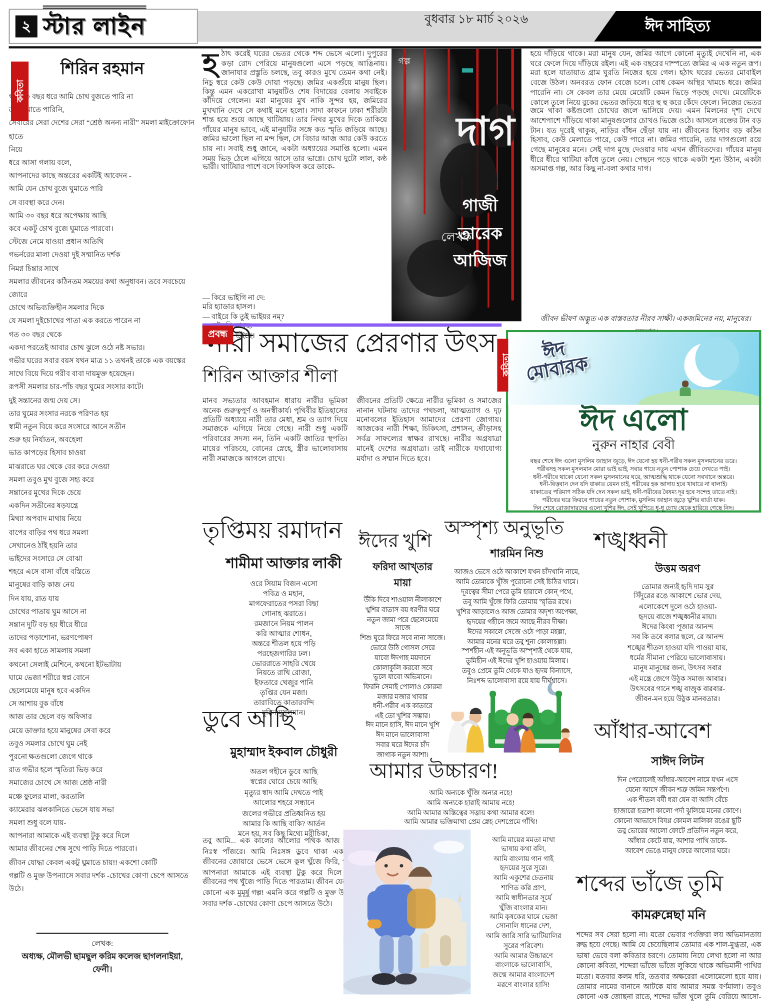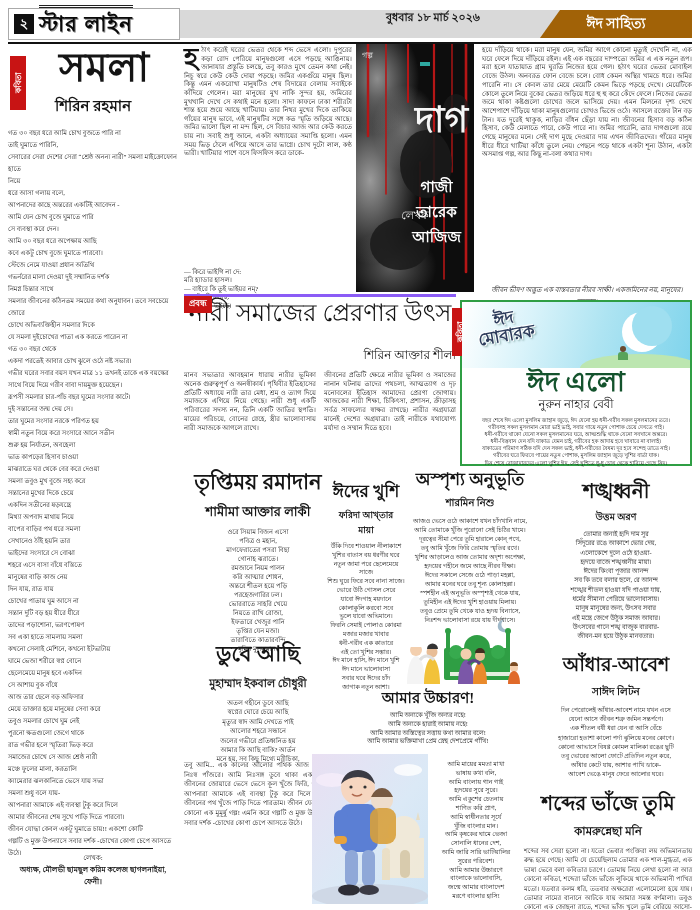--- a/index.html
+++ b/index.html
@@ -10,22 +10,22 @@
   }
   
   .header { position:absolute; left:8px; top:10px; width:684px; height:28px; background:#d9d9d9; }
   .logo-box { position:absolute; left:0; top:-2px; width:172px; height:32px; background:#fff;
               border:1px solid #aaa; display:flex; align-items:center; gap:5px; padding:0 5px; }
   .page-num { width:20px; height:20px; background:#101010; color:#fff; display:flex; align-items:center;
               justify-content:center; font-weight:bold; font-size:13px; flex:none; }
   .logo-text { font-weight:bold; font-size:21px; letter-spacing:1px; font-family:"Liberation Sans",sans-serif;
                color:#0a0a0a; text-shadow:1px 1px 0 #888; border-top:3px double #222; }
   .date-text { position:absolute; left:340px; top:0; width:170px; height:16px; display:flex; align-items:center;
-               justify-content:center; font-size:11px; font-weight:bold; }
-  .section-box { position:absolute; right:0; top:0; width:152px; height:28px; background:#a16207; color:#fff;
+               justify-content:center; font-size:11px; font-weight:normal; }
+  .section-box { position:absolute; right:0; top:0; width:152px; height:28px; background:#000000; color:#fff;
                  display:flex; align-items:center; justify-content:center; font-size:14px; font-weight:bold;
                  clip-path:polygon(20px 0,100% 0,100% 100%,0 100%);text-align:center; }
   .header-rule { position:absolute; left:8px; top:42px; width:684px; height:2px; background:#111; }
 
   .vtag { background:#c81414; color:#fff; writing-mode:vertical-rl; transform:rotate(180deg);
           font-size:8px; font-weight:bold; display:flex; align-items:center; justify-content:center;
           font-family:"Liberation Sans",sans-serif; }
 
   
   .samla { position:absolute; left:8px; top:46px; width:170px; }
@@ -55,21 +55,21 @@
   .img-author { position:absolute; left:0; right:0; bottom:42px; text-align:center; color:#fff; font-size:15px; font-weight:bold; z-index:3;padding-left:43px; }
   .story-col2 { position:absolute; left:482px; top:46px; width:210px; font-size:6.7px; line-height:8.7px; text-align:justify; }
   .story-closing { position:absolute; left:482px; top:284px; width:210px; font-size:6.8px; font-style:italic; text-align:center; }
 
   
   .essay { position:absolute; left:184px; top:294px; width:272px; }
   .essay-frame { border-top:3px solid #8b5cf6; position:relative; padding-top:2px; }
   .essay-tag { position:absolute; left:0; top:-1px; background:#c81414; color:#fff; font-size:8.5px;
                font-weight:bold; padding:1px 5px 2px; font-family:"Liberation Sans",sans-serif; }
   .essay-title { font-size:24px; font-weight:normal; text-align:center; line-height:28px; }
-  .essay-byline { text-align:right; font-size:12px; margin-top:19px; }
+  .essay-byline { text-align:left; font-size:16px; margin-top:2px; }
   .essay-cols { display:flex; gap:8px; margin-top:5px; }
   .essay-col { flex:1; font-size:6.7px; line-height:8.8px; text-align:justify; }
 
   
   .eid-box { position:absolute; left:460px; top:300px; width:232px; height:166px; border:2.5px solid #2f9e44;
              background:#fff; }
   .eid-tag { position:absolute; left:-10px; top:6px; width:16px; height:48px; }
   .eid-art { position:relative; height:66px; overflow:hidden;
              background:linear-gradient(105deg,#ffffff 0%,#d9f3fa 30%,#aee4f2 60%,#7fd4ec 100%); }
   .calli { position:absolute; left:8px; top:8px; transform:rotate(-10deg); font-size:17px; font-weight:bold;
@@ -81,42 +81,42 @@
   .hill { position:absolute; right:-10px; bottom:-14px; width:120px; height:28px; border-radius:50%;
           background:#bce6b0; }
   .figure-kid { position:absolute; right:62px; bottom:8px; width:10px; height:14px; }
   .figure-kid .fk-head { width:6px; height:6px; border-radius:50%; background:#6b4a2f; margin:0 auto; }
   .figure-kid .fk-body { width:10px; height:8px; border-radius:3px 3px 0 0; background:#58a35a; }
   .eid-title { text-align:center; color:#14532d; font-size:27px; font-weight:bold; line-height:28px; }
   .eid-byline { text-align:center; font-size:11.5px; margin:0 0 2px; }
   .eid-lines { font-size:5.4px; line-height:7.1px; text-align:center; padding:0 3px; }
 
   
-  .poem-title { font-weight:bold; text-align:center; }
+  .poem-title { font-weight:normal; text-align:left; }
   .poem-byline { text-align:center; font-weight:bold; }
   .poem-lines { text-align:center; }
   .trip { position:absolute; left:184px; top:466px; width:148px; }
   .trip .poem-title { font-size:21px; } .trip .poem-byline { font-size:13px; margin:1px 0 4px; }
   .trip .poem-lines { font-size:6.6px; line-height:9px; }
   .khushi { position:absolute; left:326px; top:478px; width:80px; }
   .khushi .poem-title { font-size:17px; } .khushi .poem-byline { font-size:9px; margin:2px 4px 4px; }
   .khushi .poem-lines { font-size:6.2px; line-height:8.8px; }
   .ospr { position:absolute; left:404px; top:466px; width:132px; }
   .ospr .poem-title { font-size:17px; } .ospr .poem-byline { font-size:10px; margin:1px 0 4px; }
   .ospr .poem-lines { font-size:6.2px; line-height:9px; }
   .shankha { position:absolute; left:540px; top:476px; width:152px; }
   .shankha .poem-title { font-size:20px; } .shankha .poem-byline { font-size:9.5px; margin:1px 0 4px; }
   .shankha .poem-lines { font-size:6.4px; line-height:9.3px; }
   .duv { position:absolute; left:184px; top:638px; width:148px; }
   .duv .poem-title { font-size:21px; } .duv .poem-byline { font-size:11px; margin:2px 0 4px; }
   .duv .poem-lines { font-size:6.6px; line-height:9.4px; }
   .duv-prose { position:absolute; left:184px; top:760px; width:148px; font-size:6.6px; line-height:9.6px;
                text-align:justify; }
   .amar { position:absolute; left:336px; top:686px; width:184px; }
-  .amar .poem-title { font-size:15px; } .amar .poem-byline { font-size:11px; margin:2px 0 4px; }
+  .amar .poem-title { font-size:19px; } .amar .poem-byline { font-size:11px; margin:2px 0 4px; }
   .amar .poem-lines { font-size:6.4px; line-height:8.8px; }
   .amar-side { position:absolute; left:432px; top:760px; width:88px; font-size:6.3px; line-height:8.8px;
                text-align:center; }
   .adhar { position:absolute; left:540px; top:650px; width:152px; }
   .adhar .poem-title { font-size:19px; } .adhar .poem-byline { font-size:10.5px; margin:2px 0 4px; }
   .adhar .poem-lines { font-size:6.2px; line-height:9.2px; }
   .shabd { position:absolute; left:524px; top:768px; width:168px; }
   .shabd .poem-title { font-size:20px;margin-top:20px; } .shabd .poem-byline { font-size:11.5px; margin:2px 0 4px; }
   .shabd-prose { font-size:6.5px; line-height:9.4px; text-align:justify; }
 
@@ -132,21 +132,20 @@
     <span class="page-num">২</span>
     <span class="logo-text">স্টার লাইন</span>
   </div>
   <div class="date-text">বুধবার ১৮ মার্চ ২০২৬</div>
   <div class="section-box">ঈদ সাহিত্য</div>
 </div>
 <div class="header-rule"></div>
 
 <div class="samla">
   <div class="samla-tag vtag">কবিতা</div>
-  <div class="samla-title">সমলা</div>
   <div class="samla-byline">শিরিন রহমান</div>
   <div class="samla-lines">গত ৩০ বছর ধরে আমি চোখ বুজতে পারি না<br>তাই ঘুমাতে পারিনি,<br>সেবারের সেরা দেশের সেরা “শ্রেষ্ঠ অনন্য নারী” সমলা মাইক্রোফোন হাতে<br>নিয়ে<br>ধরে আসা গলায় বলে,<br>আপনাদের কাছে অন্তরের একটিই আবেদন -<br>আমি যেন চোখ বুজে ঘুমাতে পারি<br>সে ব্যবস্থা করে দেন।<br>আমি ৩০ বছর ধরে অপেক্ষায় আছি<br>কবে একটু চোখ বুজে ঘুমাতে পারবো।<br>স্টেজে নেমে যাওয়া প্রধান অতিথি<br>গভর্নরের মালা দেওয়া দুই সম্মানিত দর্শক<br>নিমগ্ন চিন্তার সাথে<br>সমলার জীবনের কঠিনতম সময়ের কথা অনুধাবন। তবে সবচেয়ে জোরে<br>চোখে অভিব্যক্তিহীন সমলার দিকে<br>যে সমলা দুইচোখের পাতা এক করতে পারেন না<br>গত ৩০ বছর থেকে<br>একদা পরতেই আবার চোখ ঝুলে ওঠে নষ্ট সভার।<br>গভীর ঘরের সবার বয়স যখন মাত্র ১১ তখনই তাকে এক বয়স্কের<br>সাথে বিয়ে দিয়ে গরীব বাবা দায়মুক্ত হয়েছেন।<br>রূপসী সমলার চার-পাঁচ বছর ঘুমের সংসার কাটে।<br>দুই সন্তানের জন্ম দেয় সে।<br>তার ঘুমের সংসার নরকে পরিণত হয়<br>স্বামী নতুন বিয়ে করে সংসারে আনে সতীন<br>শুরু হয় নির্যাতন, অবহেলা<br>ভাত কাপড়ের হিসাব চাওয়া<br>মাঝরাতে ঘর থেকে বের করে দেওয়া<br>সমলা তবুও মুখ বুজে সহ্য করে<br>সন্তানের মুখের দিকে চেয়ে<br>একদিন সতীনের ষড়যন্ত্রে<br>মিথ্যা অপবাদ মাথায় নিয়ে<br>বাপের বাড়ির পথ ধরে সমলা<br>সেখানেও ঠাঁই হয়নি তার<br>ভাইদের সংসারে সে বোঝা<br>শহরে এসে বাসা বাঁধে বস্তিতে<br>মানুষের বাড়ি কাজ নেয়<br>দিন যায়, রাত যায়<br>চোখের পাতায় ঘুম আসে না<br>সন্তান দুটি বড় হয় ধীরে ধীরে<br>তাদের পড়াশোনা, ভরণপোষণ<br>সব একা হাতে সামলায় সমলা<br>কখনো সেলাই মেশিনে, কখনো ইটভাটায়<br>ঘামে ভেজা শরীরে স্বপ্ন বোনে<br>ছেলেমেয়ে মানুষ হবে একদিন<br>সে আশায় বুক বাঁধে<br>আজ তার ছেলে বড় অফিসার<br>মেয়ে ডাক্তার হয়ে মানুষের সেবা করে<br>তবুও সমলার চোখে ঘুম নেই<br>পুরনো ক্ষতগুলো জেগে থাকে<br>রাত গভীর হলে স্মৃতিরা ভিড় করে<br>সমাজের চোখে সে আজ শ্রেষ্ঠ নারী<br>মঞ্চে ফুলের মালা, করতালি<br>ক্যামেরার ঝলকানিতে ভেসে যায় সভা<br>সমলা শুধু বলে যায়-<br>আপনারা আমাকে এই ব্যবস্থা টুকু করে দিলে<br>আমার জীবনের শেষ সুখে পাড়ি দিতে পারবো।<br>জীবন যোদ্ধা কেবল একটু ঘুমাতে চায়!! একশো কোটি<br>গল্পটি ও মুক্ত উপন্যাসে সবার দর্শক -চোখের কোণা চেপে আসতে উঠে।</div>
 </div>
 <div class="samla-footer">
   <div class="sep"></div>
   <div>লেখক:</div>
   <b>অধ্যক্ষ, মৌলভী ছামছুল করিম কলেজ ছাগলনাইয়া, ফেনী।</b>
 </div>
 
 <div class="story-col1">

